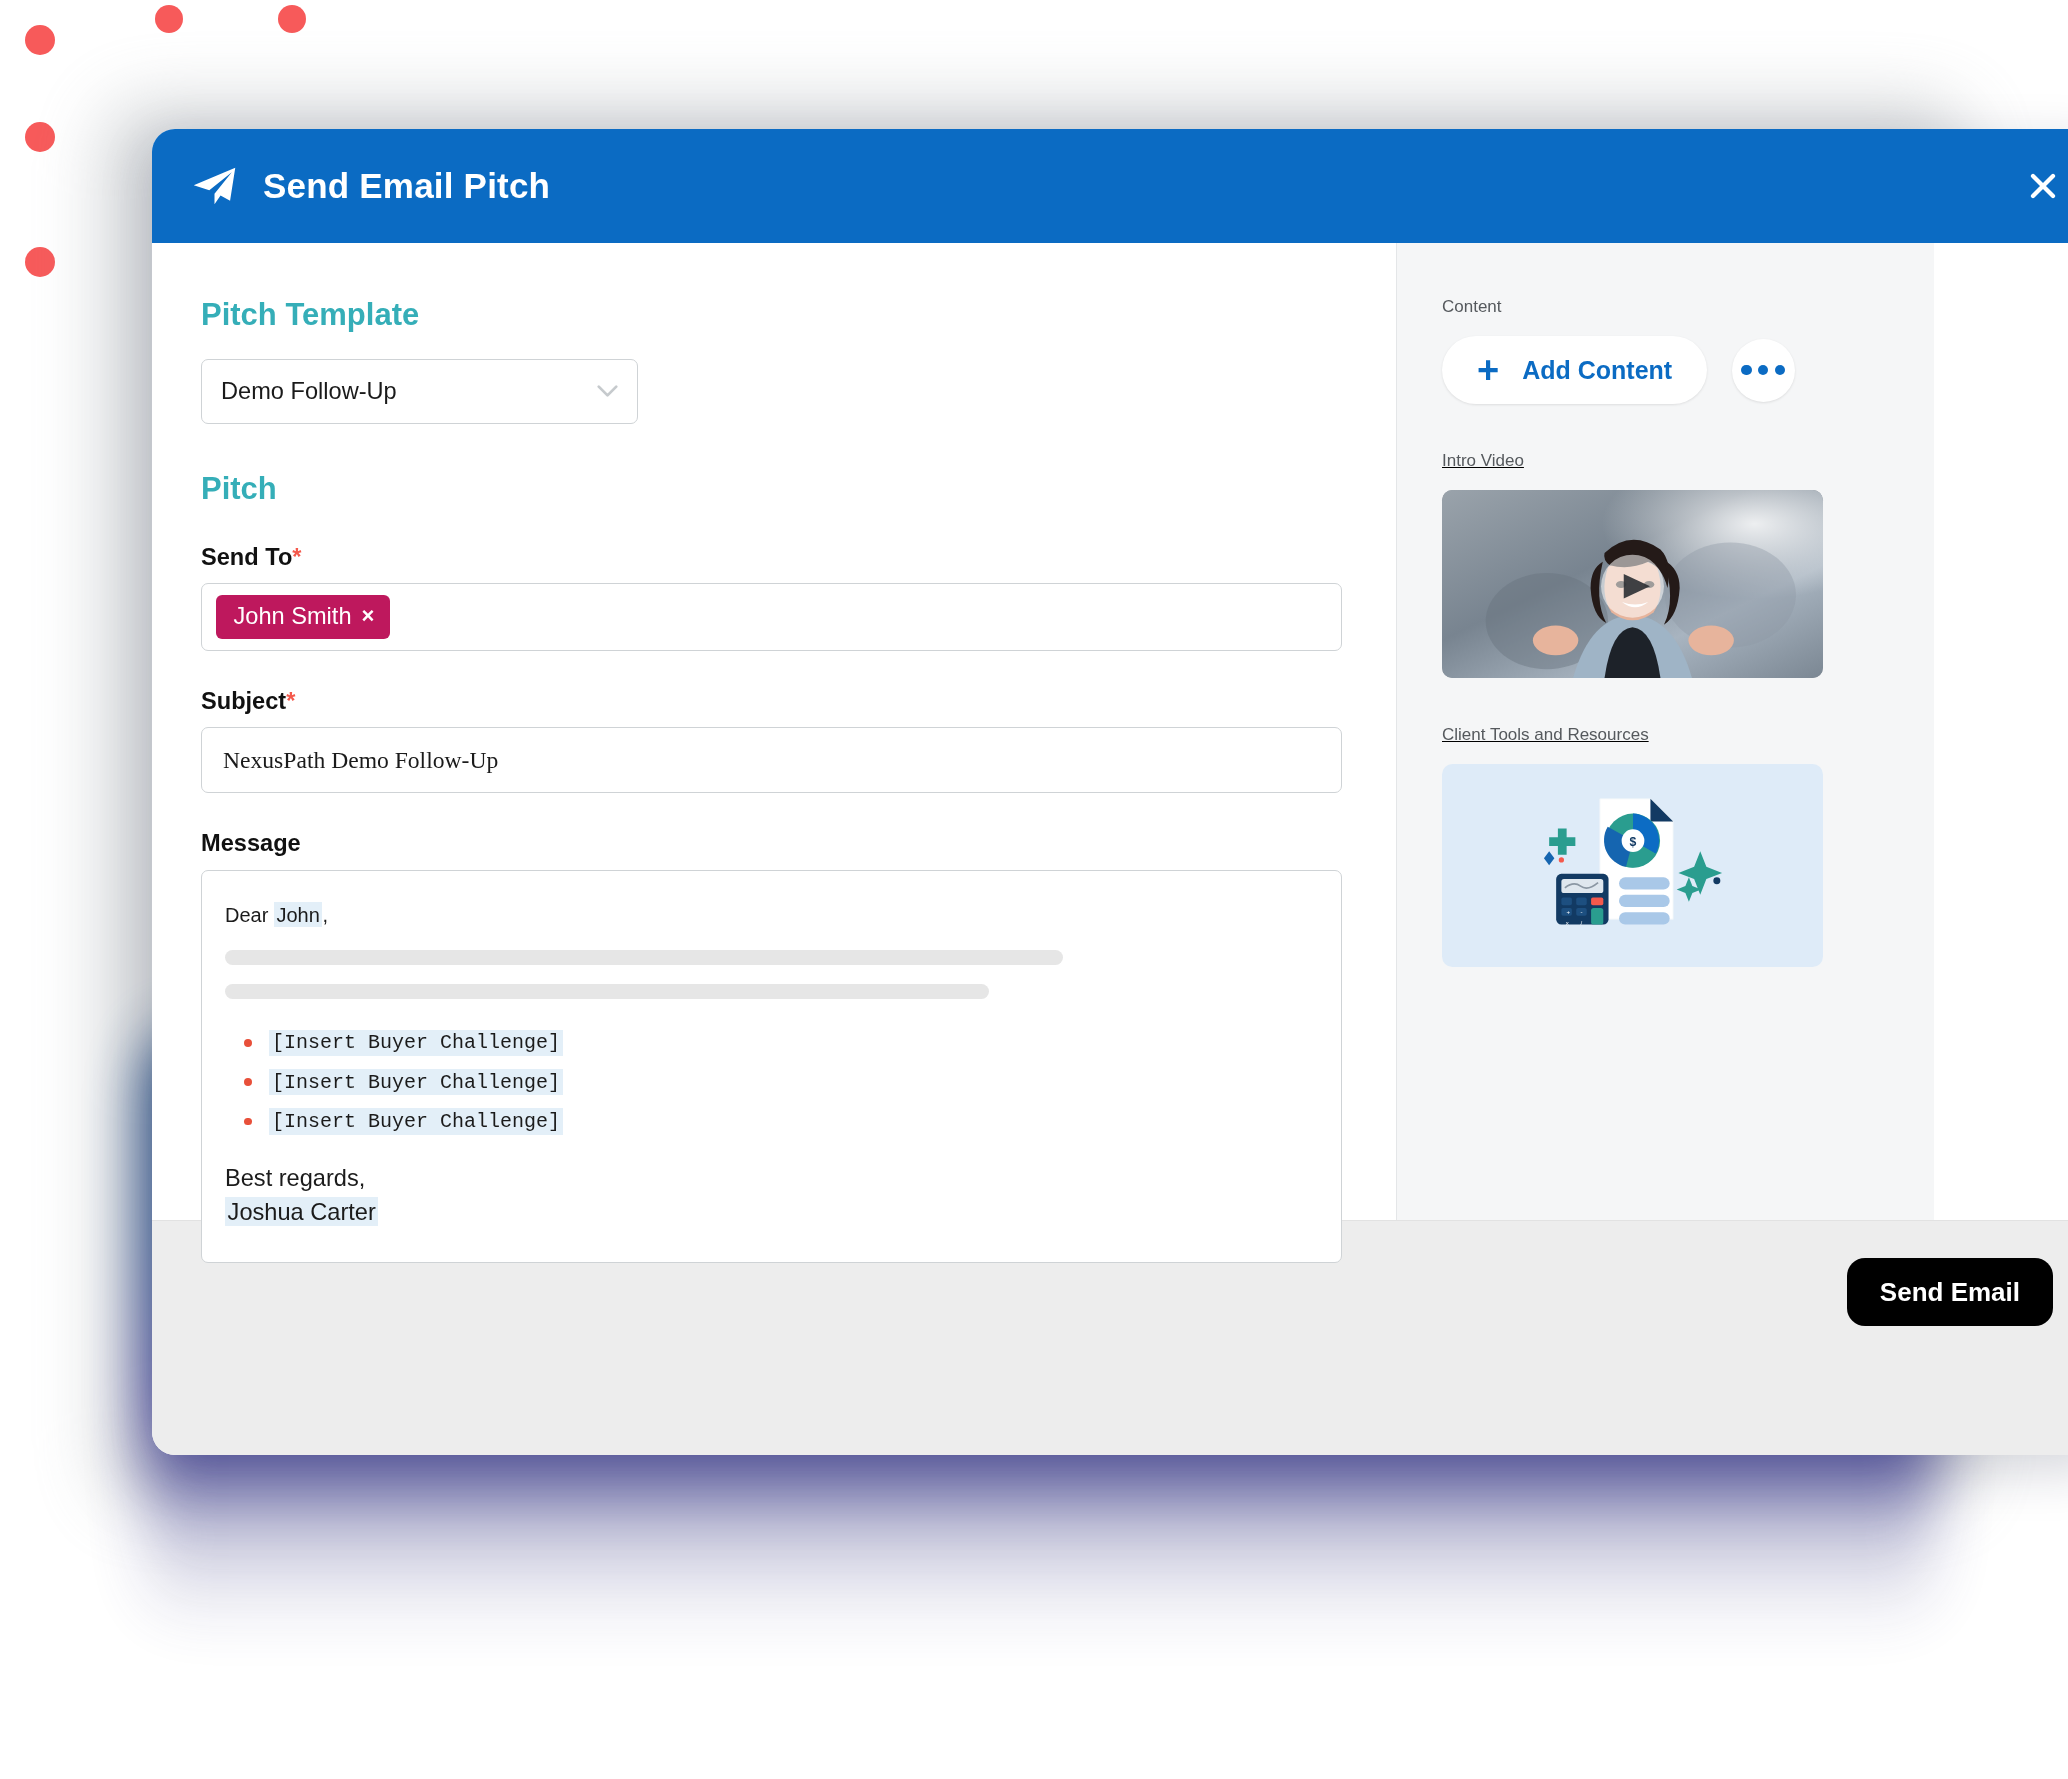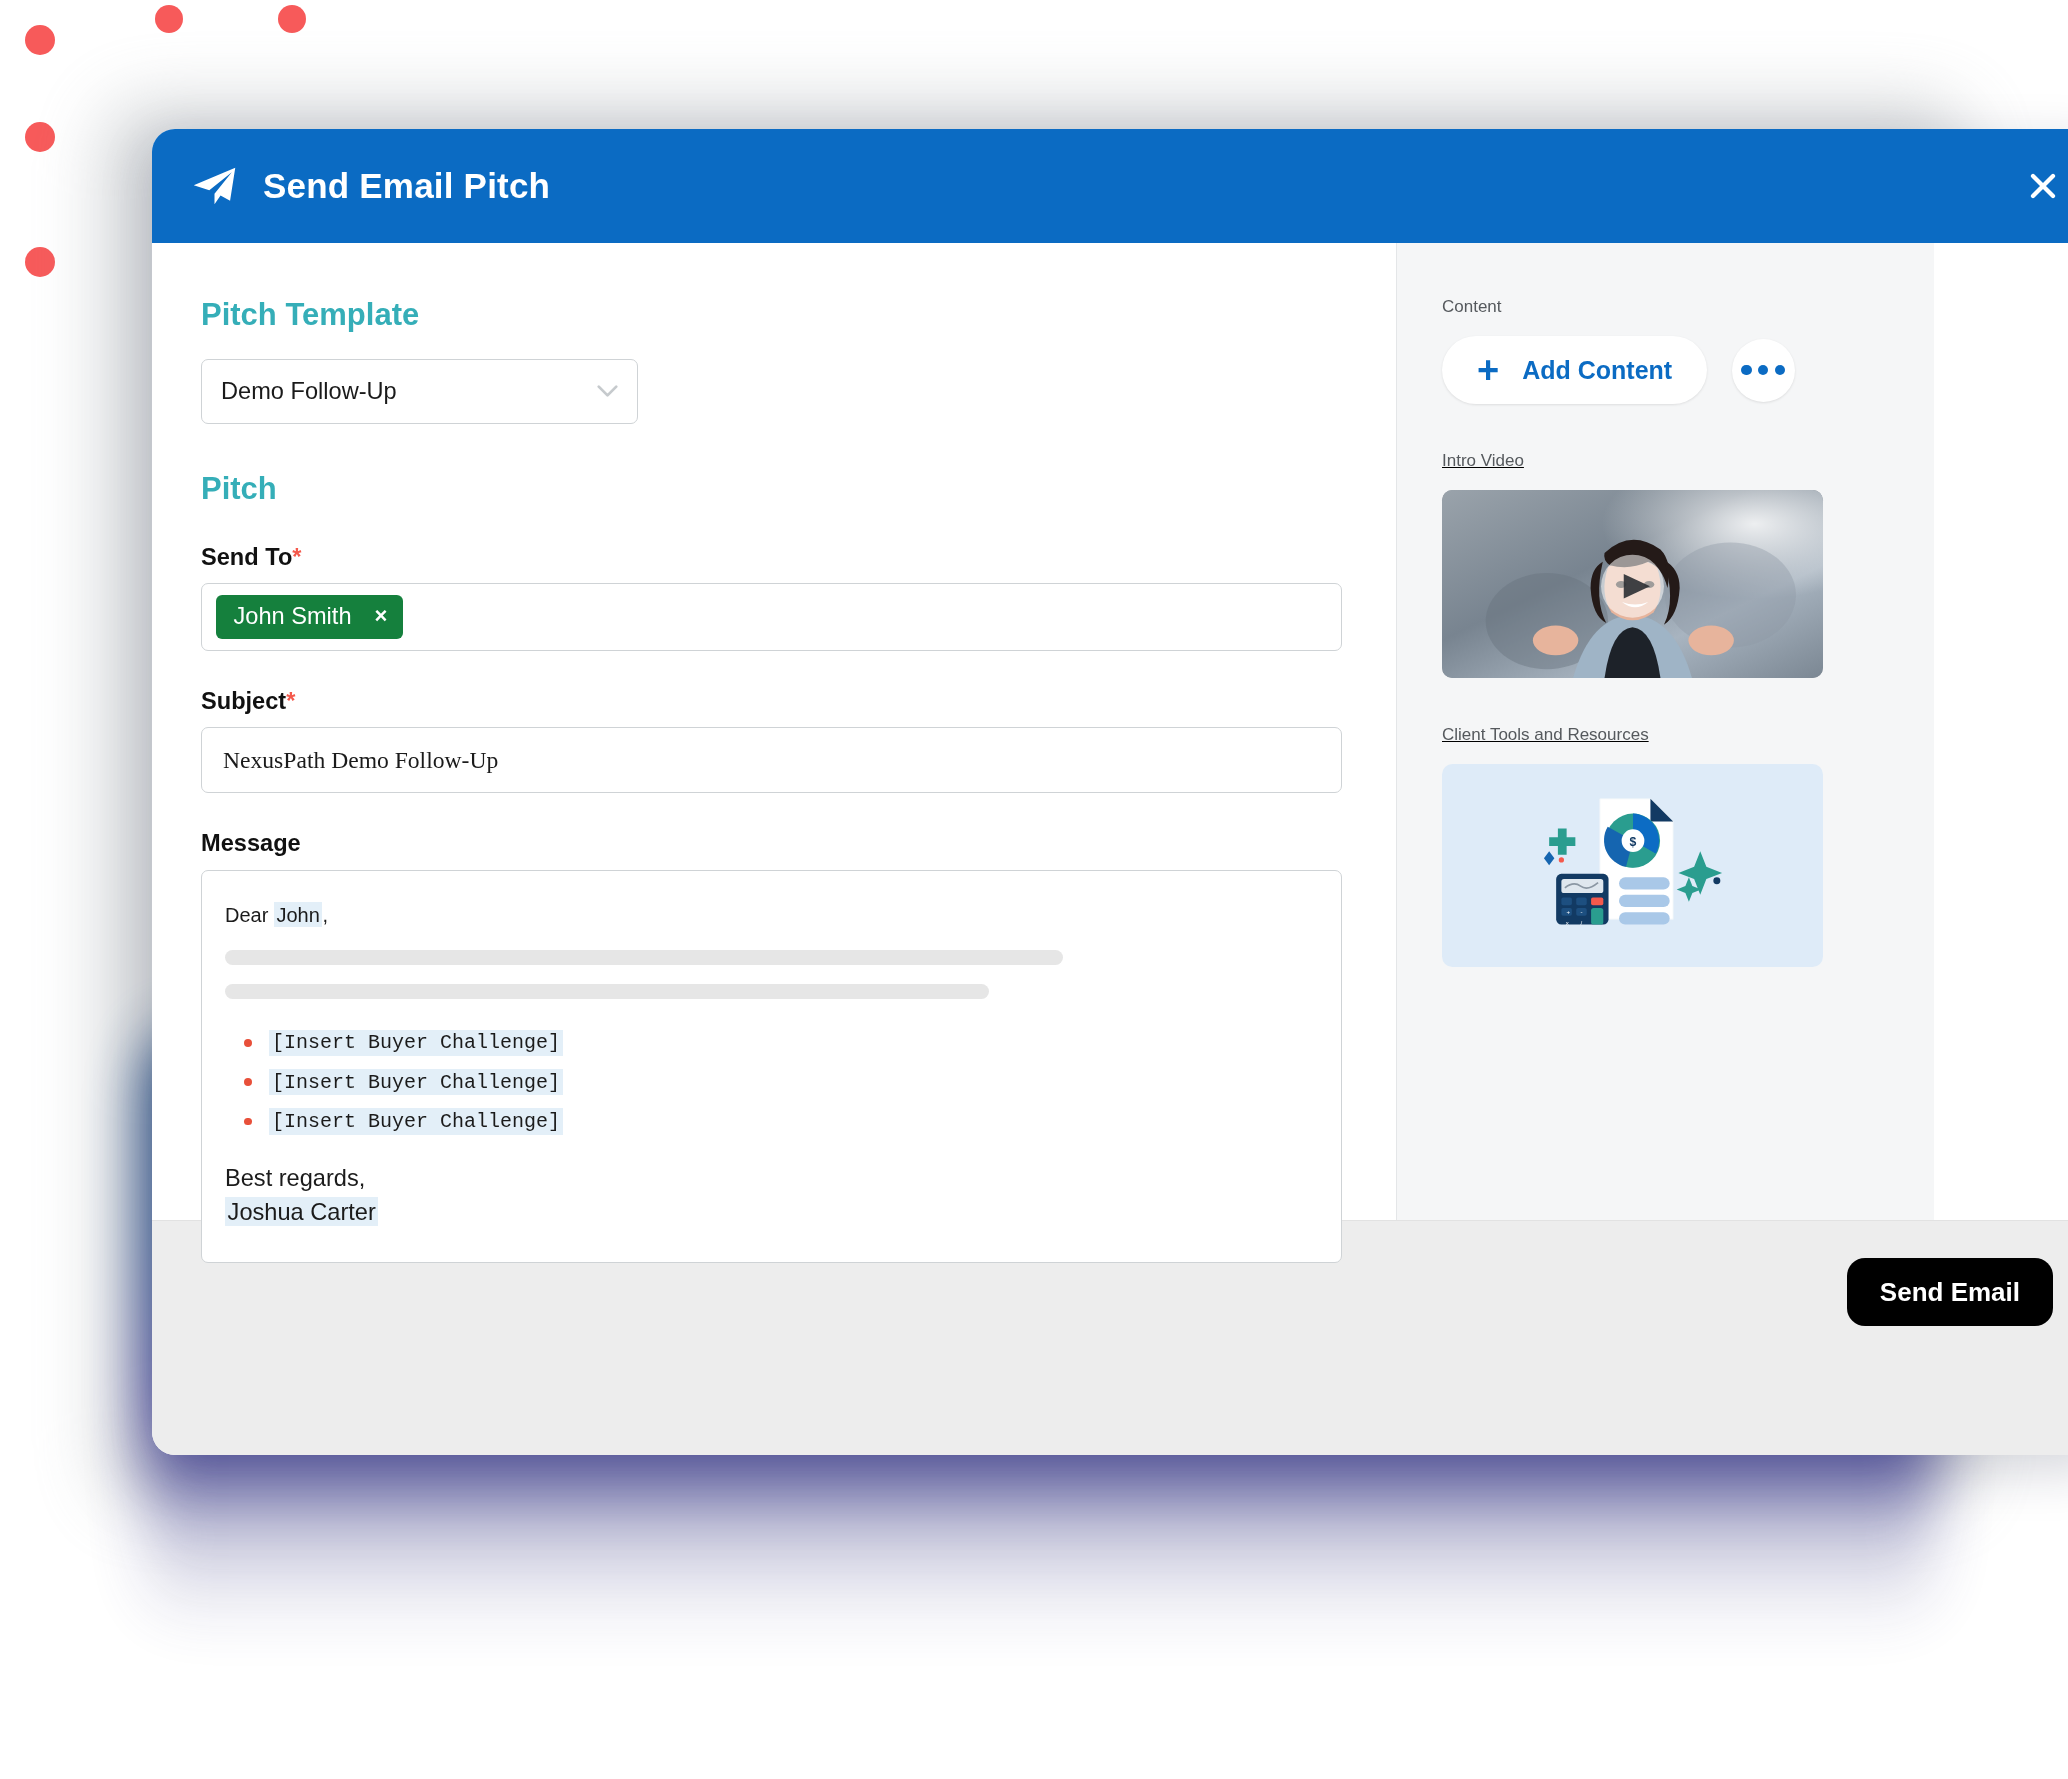--- a/index.html
+++ b/index.html
@@ -80,23 +80,23 @@
   .email-head { margin-top: 47px; }
   .fld-label {
     font-size: 23.6px; font-weight: bold; color: #111; margin-top: 37px; margin-bottom: 12.2px;
   }
   .req { color: #F4594C; font-weight: bold; }
   .field-box {
     width: 1141px; border: 0.9px solid #CFD3D6; border-radius: 7px; background: #fff;
   }
   .tokens { min-height: 66px; display: flex; align-items: center; padding: 0 14px; }
   .token {
-    background: #15803d; color: #fff; border-radius: 6.1px;
+    background: #be185d; color: #fff; border-radius: 6.1px;
     padding: 7.9px 15.7px 9.6px 17.5px; font-size: 23.6px;
-    display: inline-flex; align-items: center; gap: 23px; cursor: pointer;
+    display: inline-flex; align-items: center; gap: 10px; cursor: pointer;
   }
   .token-x { font-size: 22px; line-height: 1; font-weight: bold; }
   .text-input {
     width: 1141px; height: 66px; border: 0.9px solid #CFD3D6; border-radius: 7px;
     padding: 0 21px; font-size: 23.6px; color: #1b1b1b; font-family: Liberation Serif, serif;
     background: #fff; outline: none;
   }
   .msg-box {
     width: 1141px; height: 393px; border: 0.9px solid #CFD3D6; border-radius: 7px;
     background: #fff; padding: 33px 23px 0 23px; overflow: hidden;

